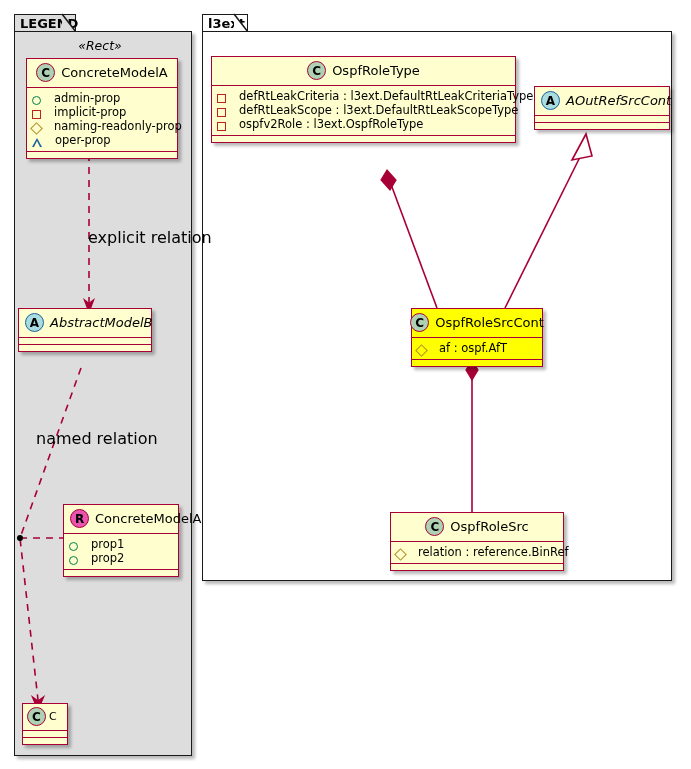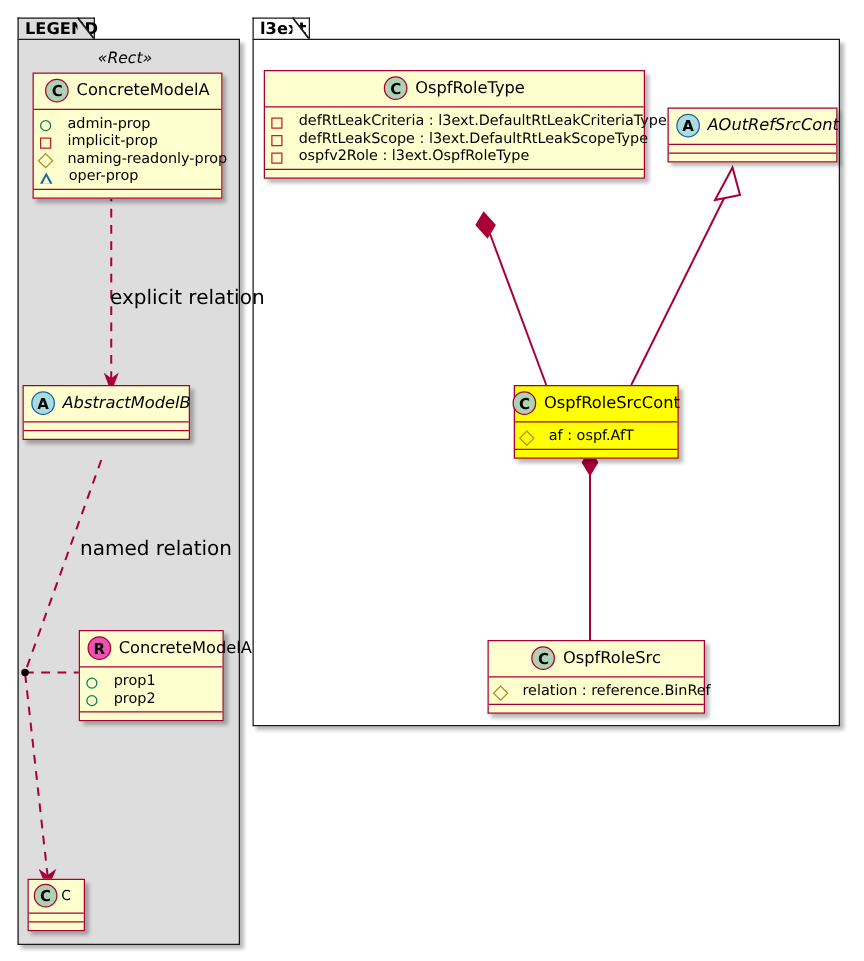--- a/index.html
+++ b/index.html
@@ -216,21 +216,21 @@
 
   <div class="cls" style="left:18px; top:308px; width:134px;">
     <div class="cls-title left">
       <span class="badge a">A</span>
       <span class="cls-name italic">AbstractModelB</span>
     </div>
     <div class="cls-attrs empty"></div>
     <div class="cls-methods"></div>
   </div>
 
-  <div class="edge-label" style="left:64px; top:429px;">named relation</div>
+  <div class="edge-label" style="left:36px; top:429px;">named relation</div>
 
   <div class="cls" style="left:63px; top:504px; width:116px;">
     <div class="cls-title left">
       <span class="badge r">R</span>
       <span class="cls-name">ConcreteModelA</span>
     </div>
     <div class="cls-attrs">
       <div class="attr">
         <span class="mk circle"></span>
         <span>prop1</span>

